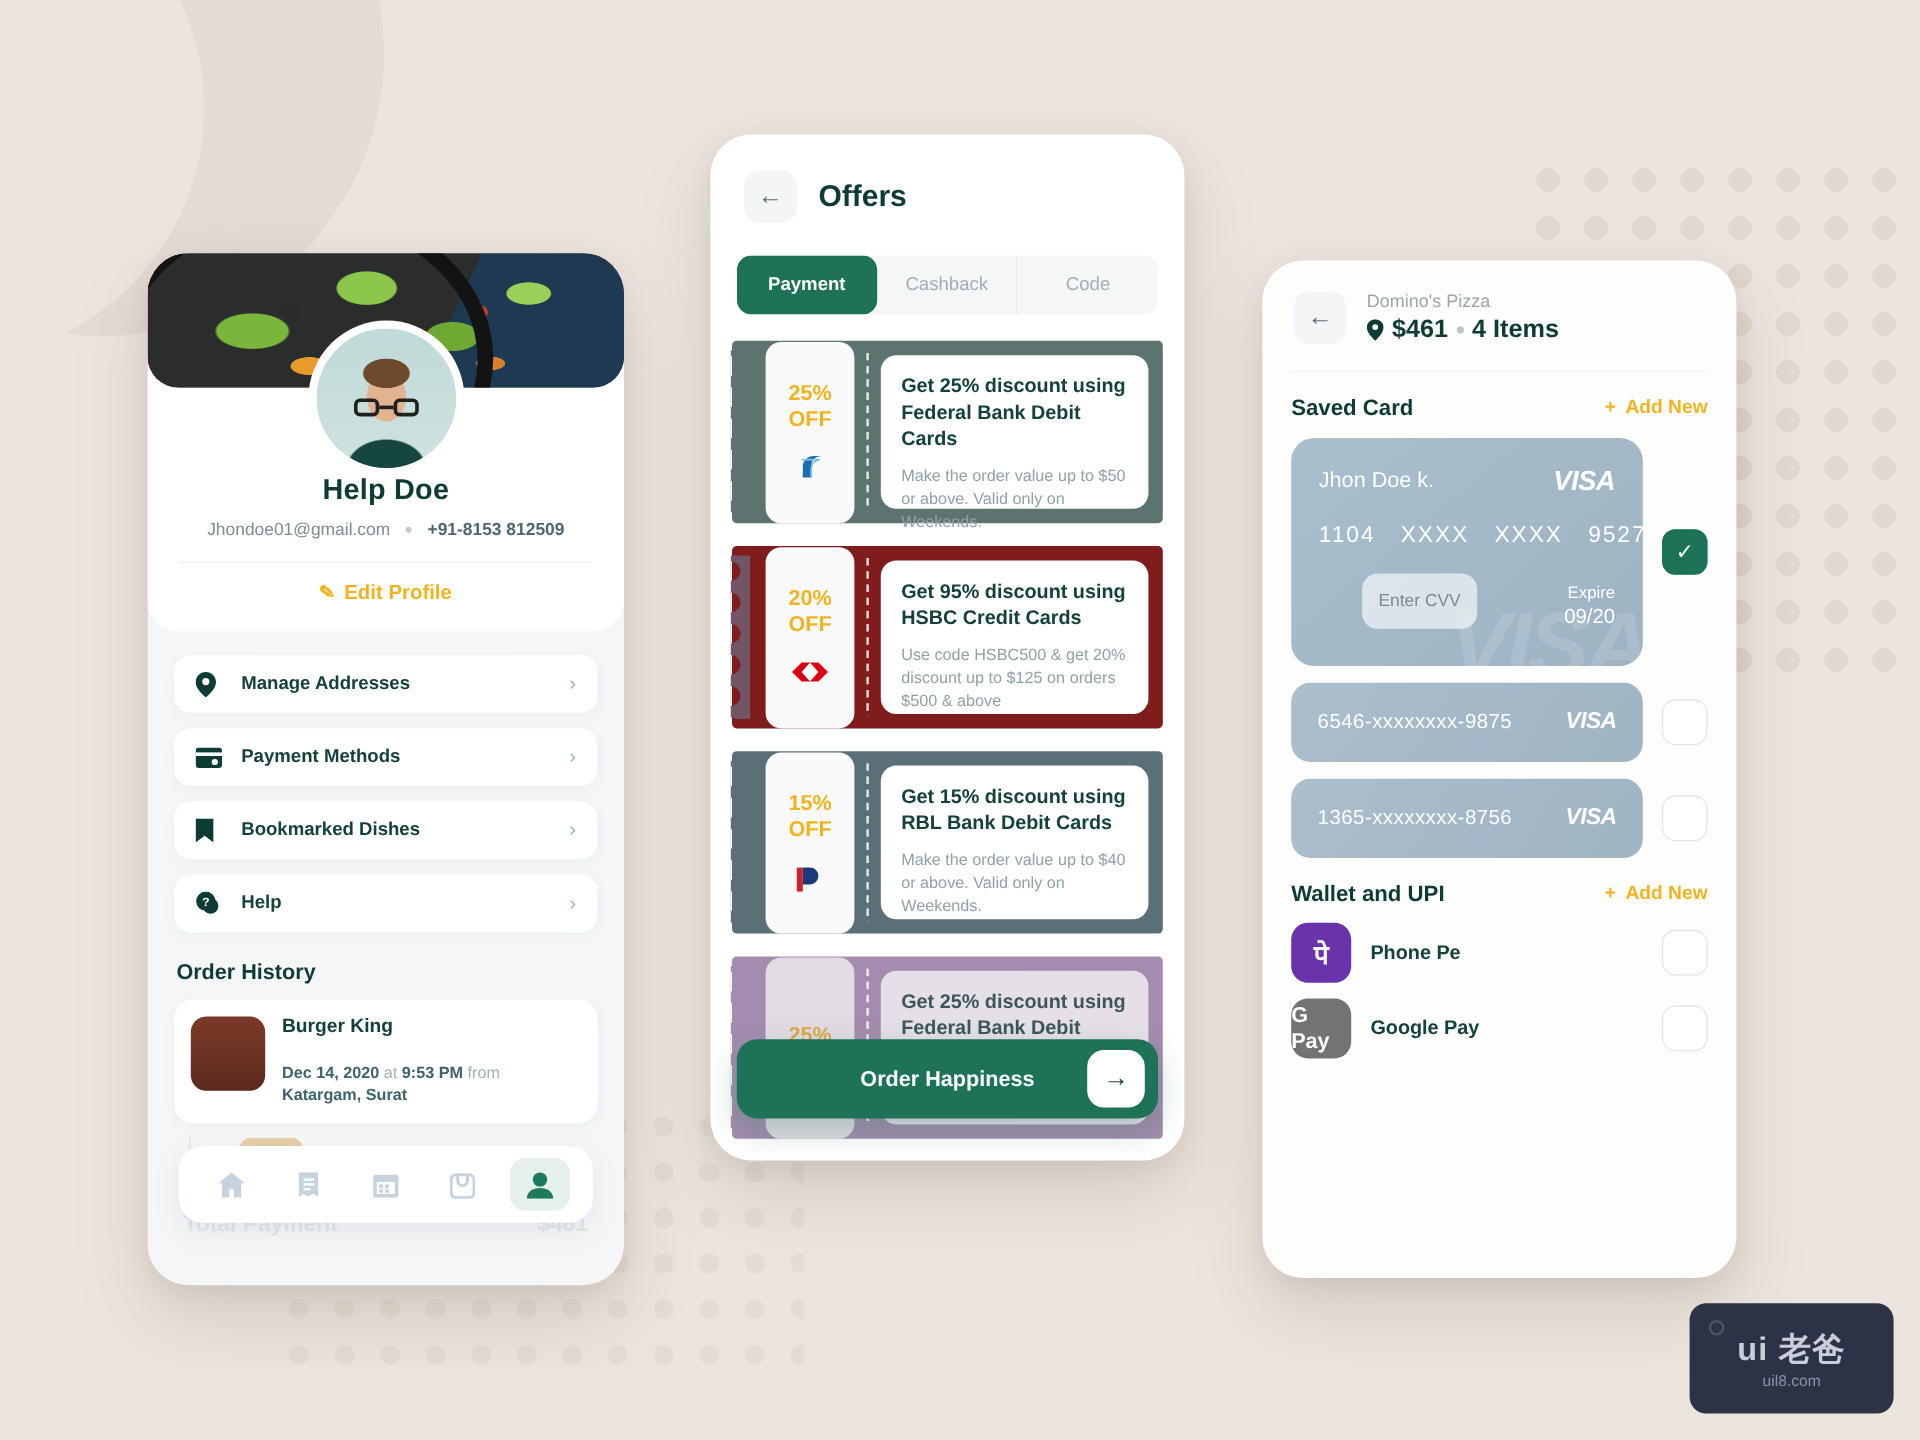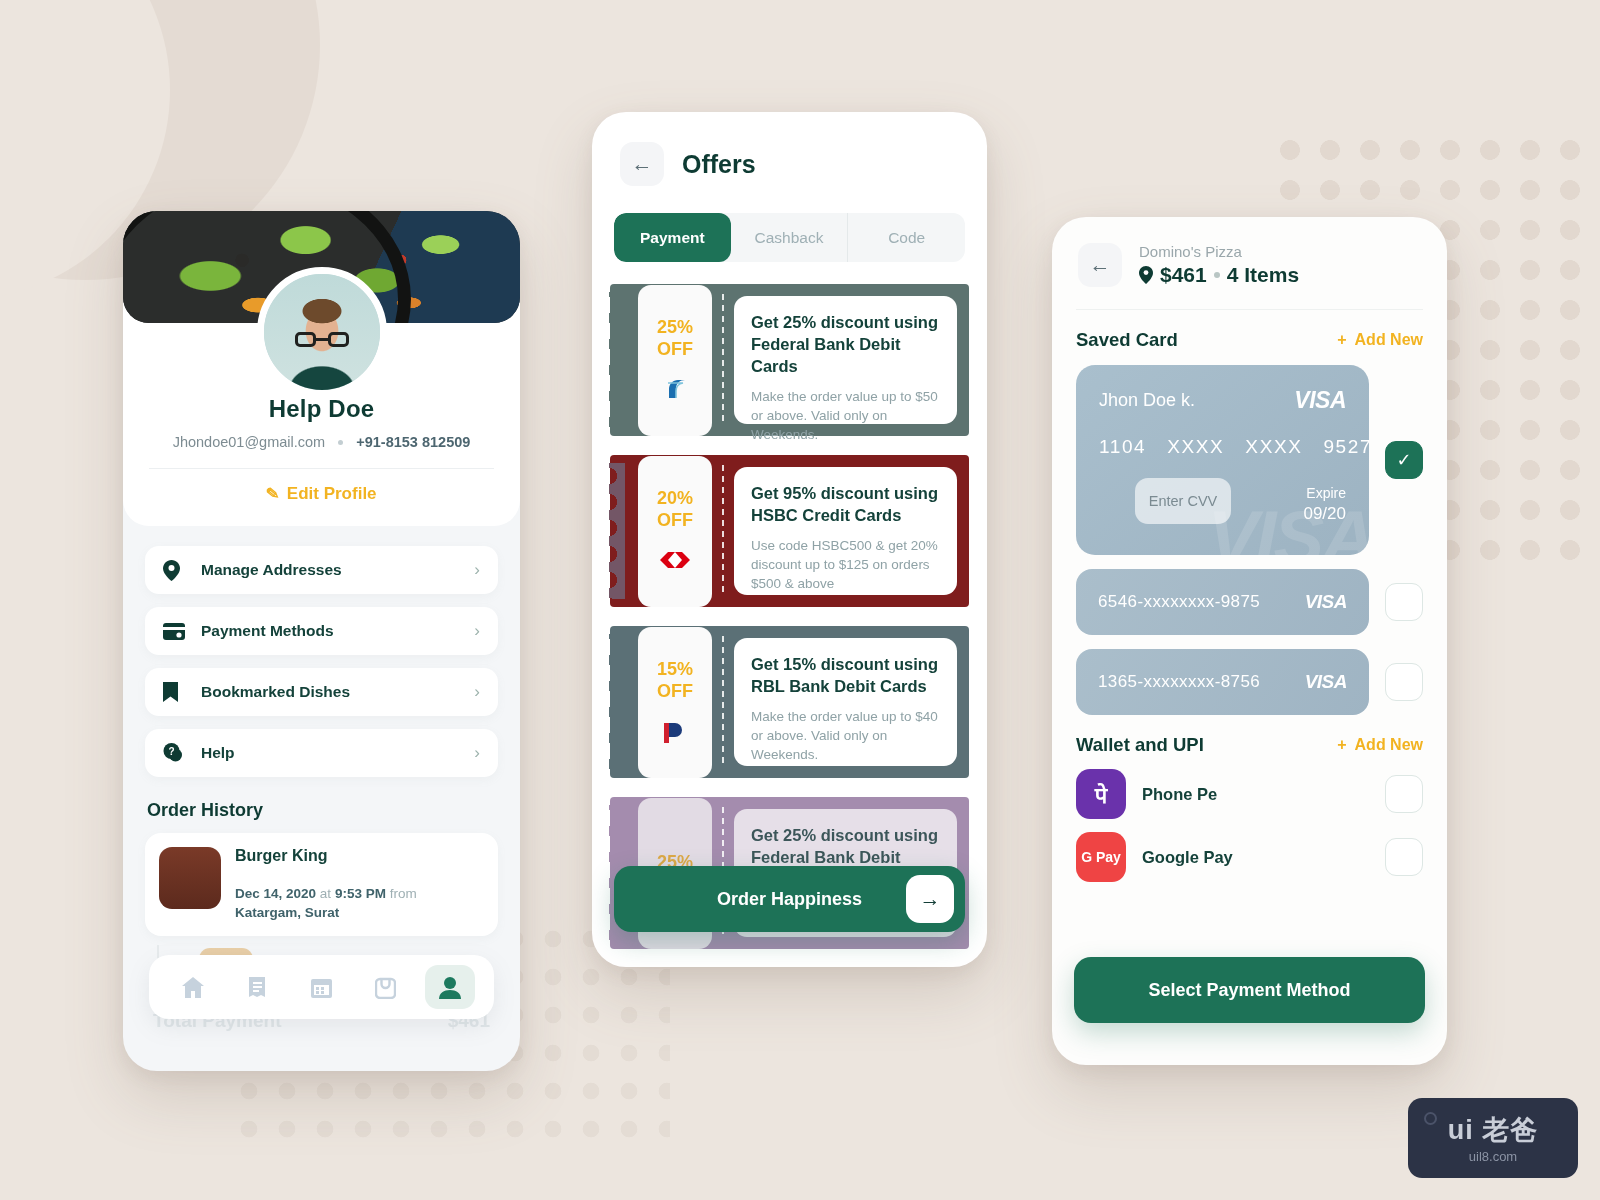--- a/index.html
+++ b/index.html
@@ -167,28 +167,28 @@
   .expire .el{font-size:14px;} .expire .ev{font-size:17px;margin-top:3px;}
   .chk{width:38px;height:38px;border-radius:11px;flex:none;border:1.6px solid #dde7e4;background:#fff;}
   .chk.on{background:#1d7257;border-color:#1d7257;display:flex;align-items:center;justify-content:center;color:#fff;font-size:18px;}
   .mini-card{flex:1;height:66px;border-radius:16px;background:linear-gradient(120deg,#aabecb,#9fb4c3);
       display:flex;align-items:center;justify-content:space-between;padding:0 22px;}
   .mini-num{font-size:17px;color:#fff;letter-spacing:.4px;}
   .wallet-row{display:flex;align-items:center;gap:16px;padding:0 24px;margin-top:13px;}
   .wicon{width:50px;height:50px;border-radius:14px;display:flex;align-items:center;justify-content:center;
       color:#fff;font-weight:bold;flex:none;}
   .wicon.phonepe{background:#6a32ab;font-size:22px;}
-  .wicon.gpay{background:#ef4444;font-size:14px;}
+  .wicon.gpay{background:#737373;font-size:18px;}
   .wlabel{flex:1;font-size:16.5px;font-weight:bold;color:#14423a;}
   .select-pay{position:absolute;left:22px;right:22px;bottom:42px;height:66px;background:#1d7257;border-radius:17px;
       display:flex;align-items:center;justify-content:center;font-size:18px;font-weight:bold;color:#fff;
       box-shadow:0 10px 26px rgba(29,114,87,.25);}
 
   
-  .ui8{position:absolute;right:22px;bottom:22px;width:170px;height:80px;border-radius:14px;background:#2c3346;
+  .ui8{position:absolute;right:22px;bottom:22px;width:170px;height:92px;border-radius:14px;background:#2c3346;
       display:flex;flex-direction:column;align-items:center;justify-content:center;}
   .ui8 .u-dot{position:absolute;left:16px;top:14px;width:13px;height:13px;border-radius:50%;border:2px solid #4b5369;}
   .ui8 .u-main{font-size:27px;font-weight:bold;color:#c9ced8;letter-spacing:1px;}
   .ui8 .u-sub{font-size:13px;color:#8b93a4;margin-top:1px;}
   svg{display:block;}
 </style>
 </head>
 <body>
 
 <div class="bg-circle1"></div>
@@ -496,20 +496,19 @@
     <div class="wicon phonepe">पे</div>
     <div class="wlabel">Phone Pe</div>
     <div class="chk"></div>
   </div>
   <div class="wallet-row">
     <div class="wicon gpay">G Pay</div>
     <div class="wlabel">Google Pay</div>
     <div class="chk"></div>
   </div>
 
-  <div class="select-pay">Select Payment Method</div>
 </div>
 
 <div class="ui8">
   <span class="u-dot"></span>
   <span class="u-main">ui 老爸</span>
   <span class="u-sub">uil8.com</span>
 </div>
 
 </body></html>

